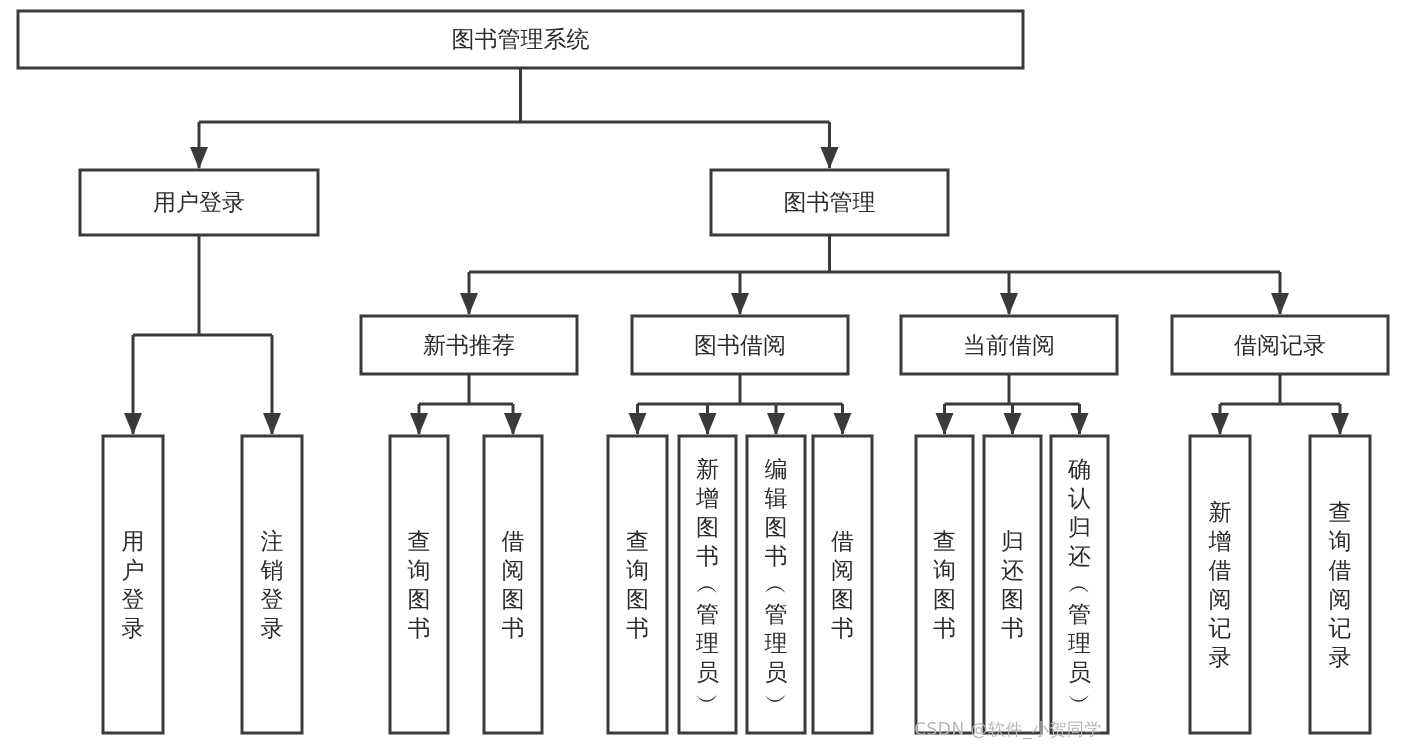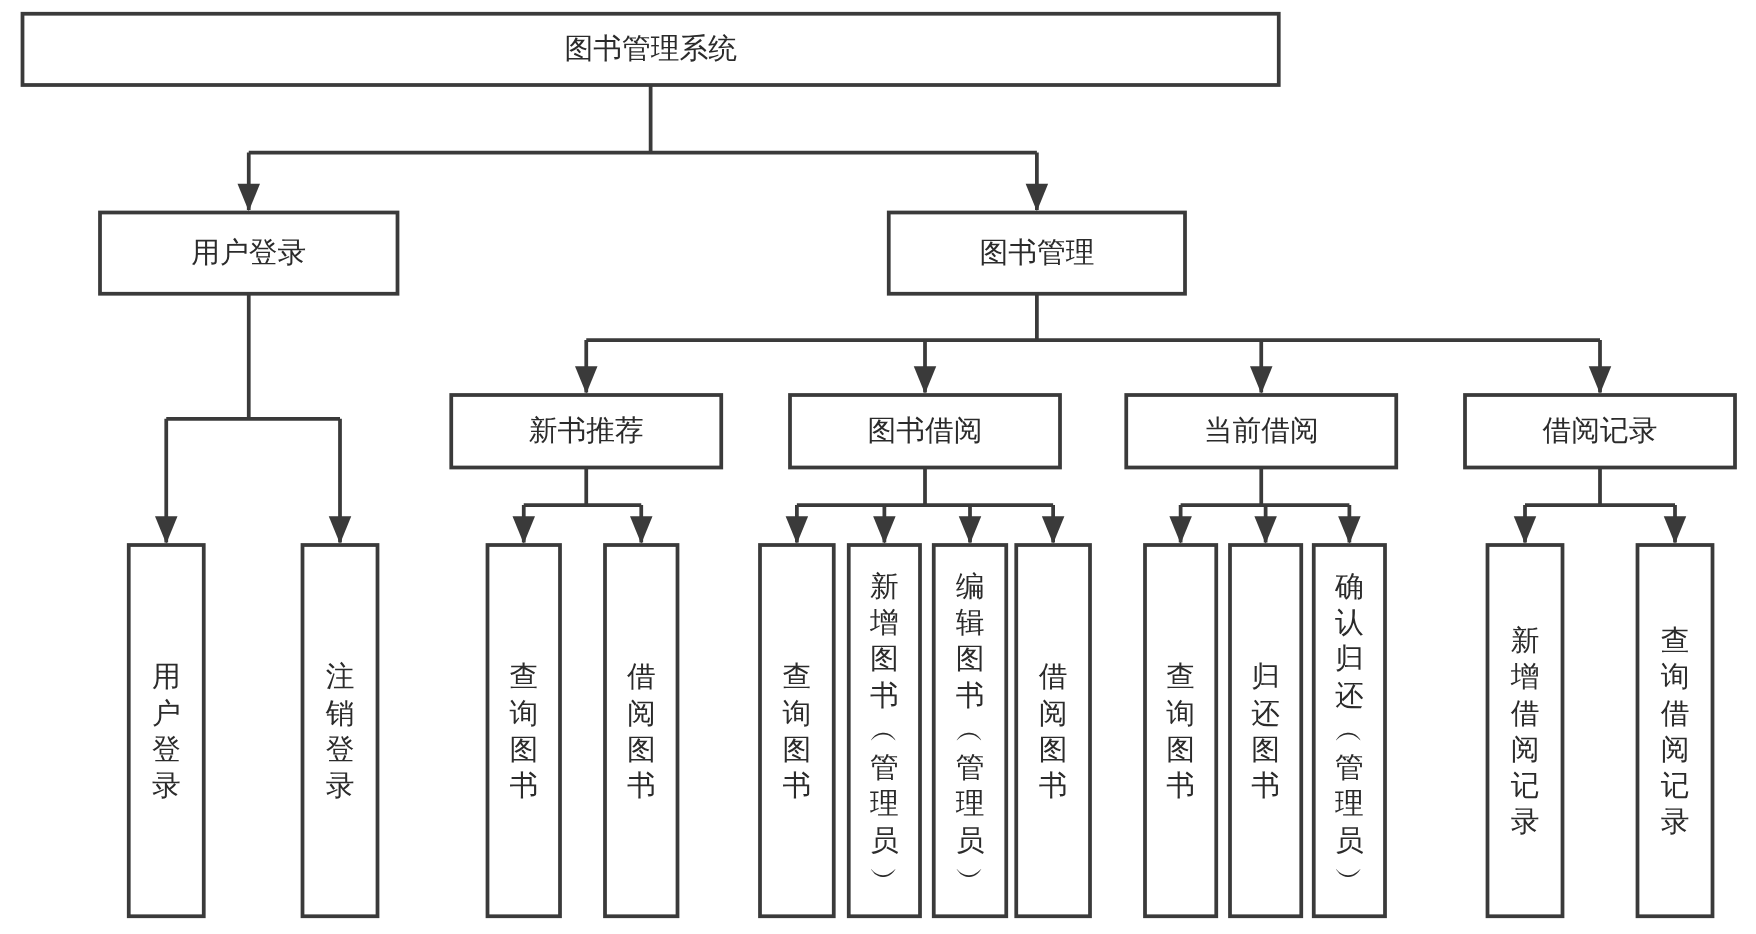--- a/index.html
+++ b/index.html
@@ -201,13 +201,14 @@
         <g>
           <rect x="1190" y="436" width="60" height="297" class="node-box"></rect>
           <text x="1220" y="520.12" class="node-label-vertical"><tspan x="1220" dy="0">新</tspan><tspan x="1220" dy="29">增</tspan><tspan x="1220" dy="29">借</tspan><tspan x="1220" dy="29">阅</tspan><tspan x="1220" dy="29">记</tspan><tspan x="1220" dy="29">录</tspan></text>
         </g>
         <g>
           <rect x="1310" y="436" width="60" height="297" class="node-box"></rect>
           <text x="1340" y="520.12" class="node-label-vertical"><tspan x="1340" dy="0">查</tspan><tspan x="1340" dy="29">询</tspan><tspan x="1340" dy="29">借</tspan><tspan x="1340" dy="29">阅</tspan><tspan x="1340" dy="29">记</tspan><tspan x="1340" dy="29">录</tspan></text>
         </g>
       </g>
   </svg>
+  <div class="watermark">CSDN @软件_小贺同学</div>
 </div>
 
 </body></html>

